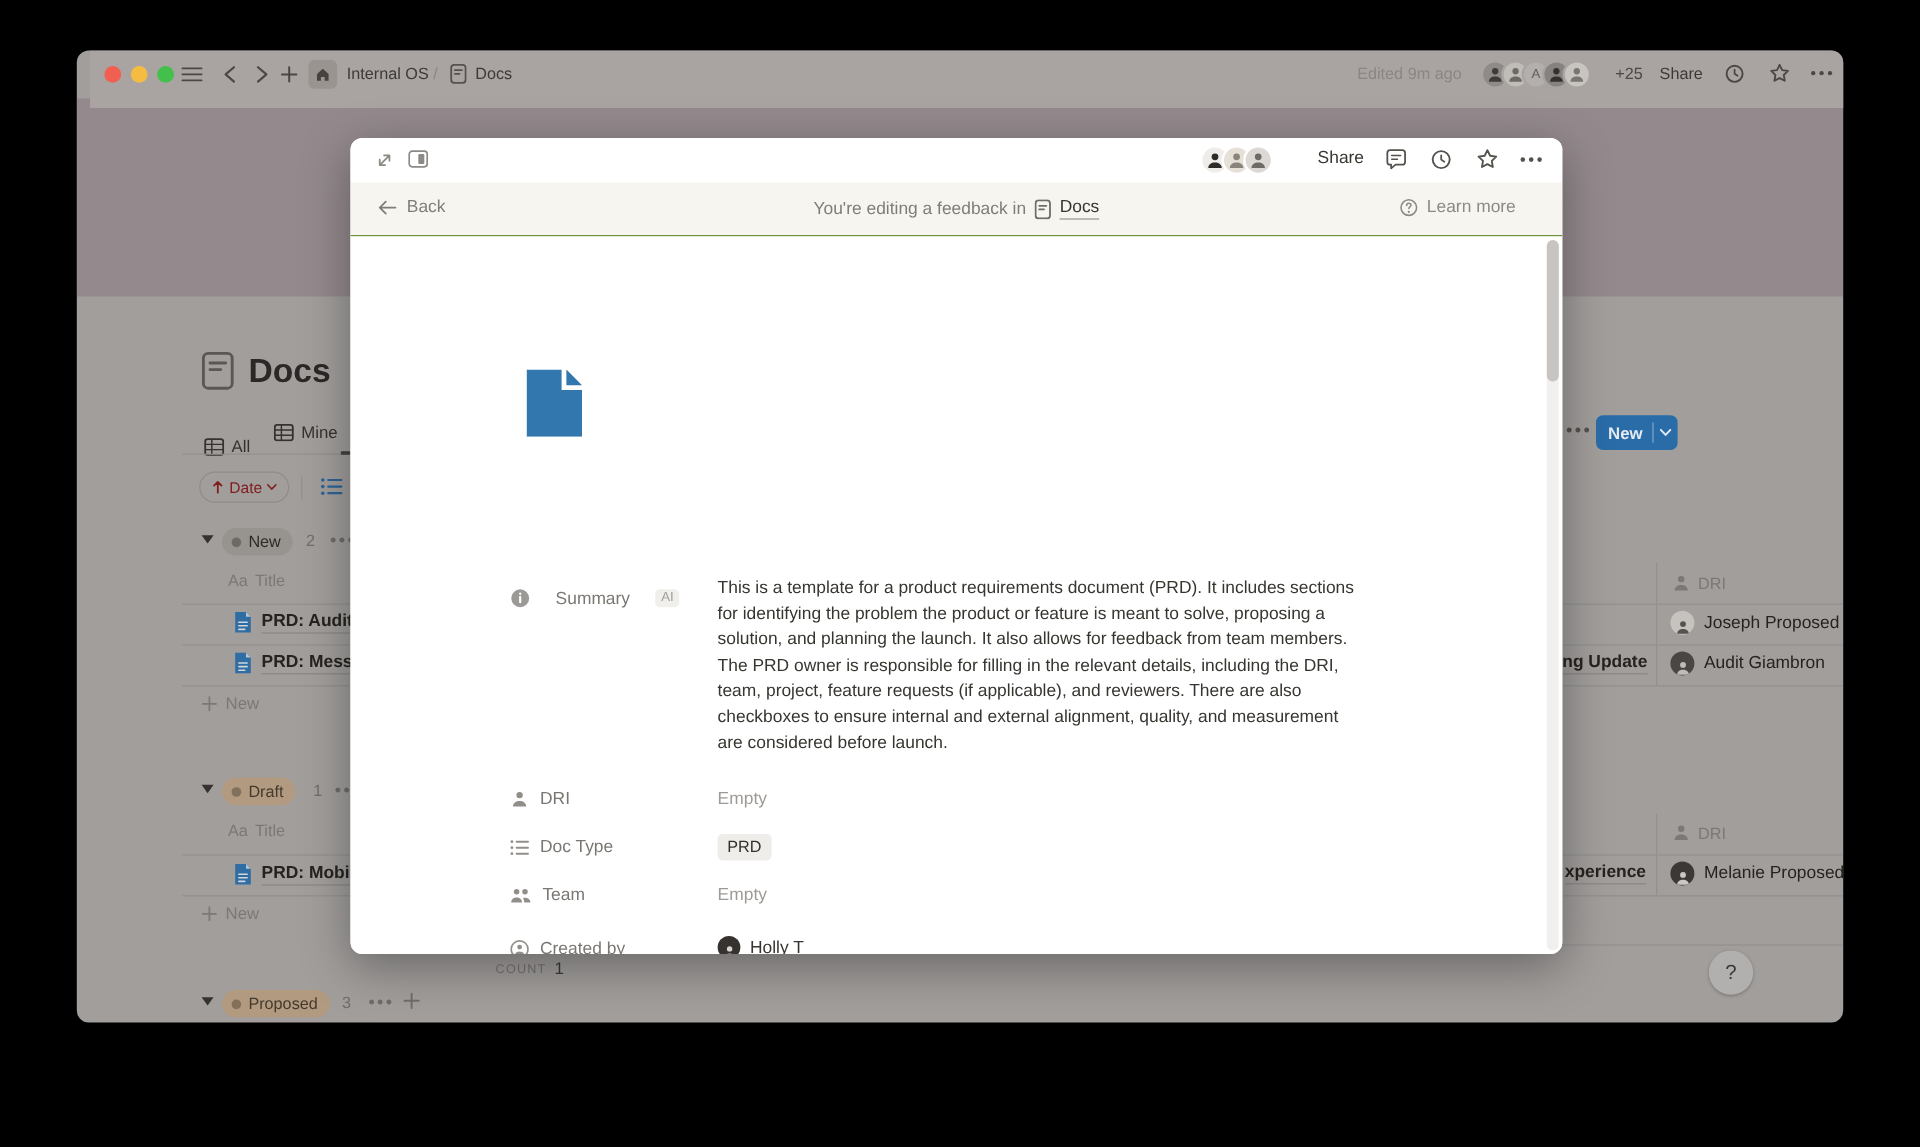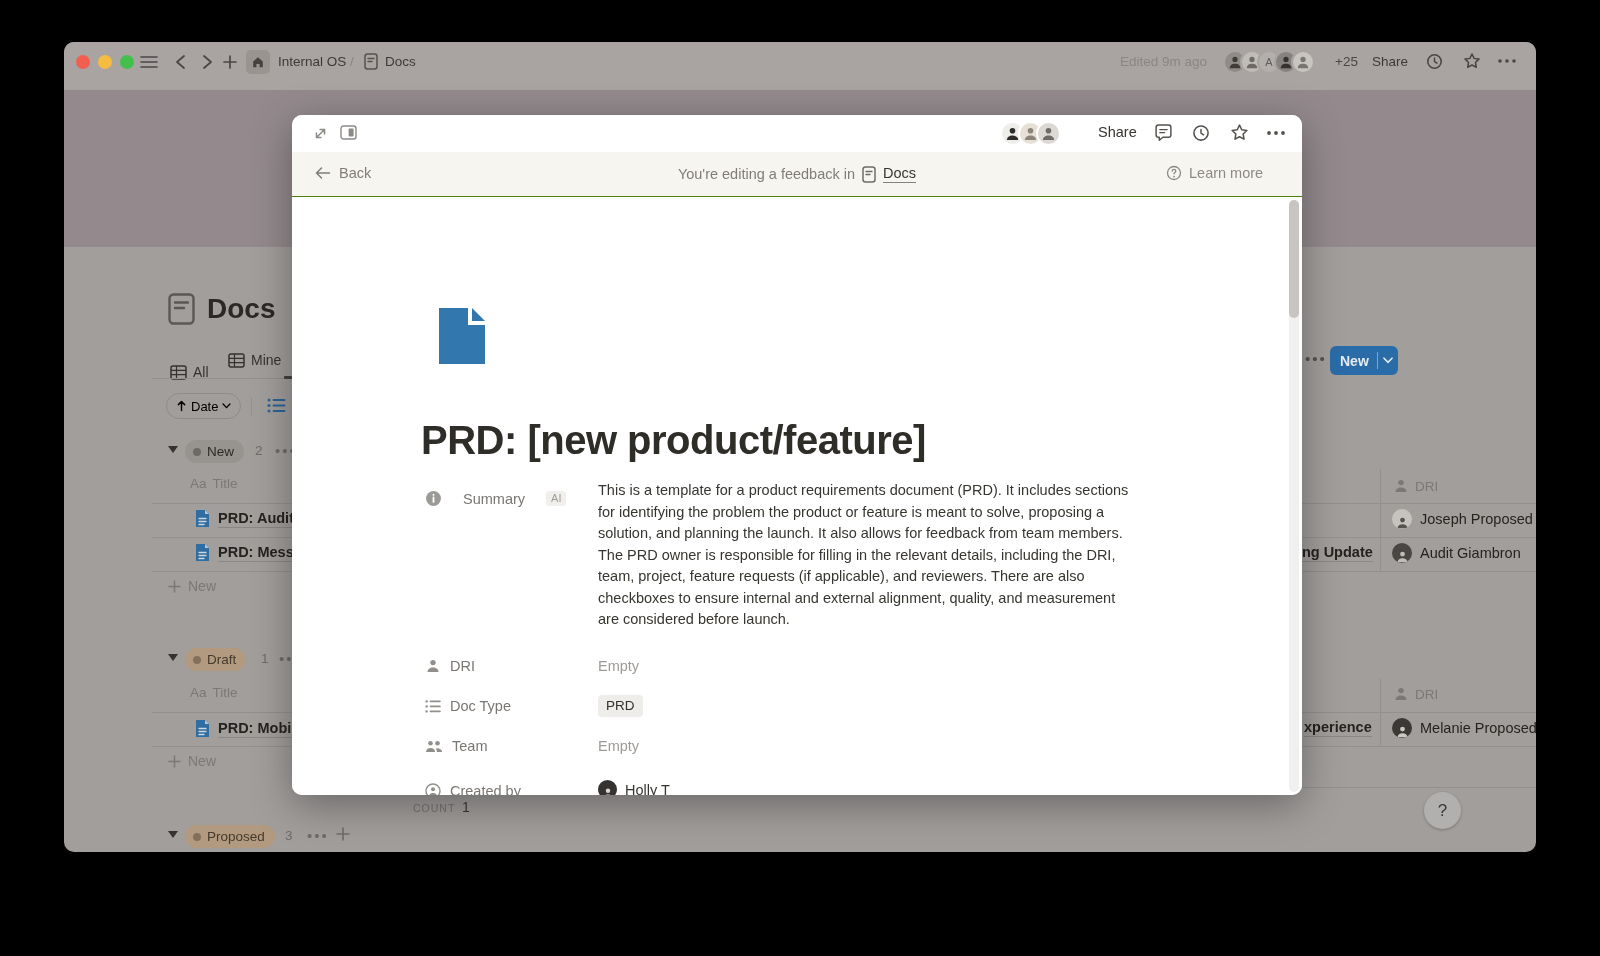--- a/index.html
+++ b/index.html
@@ -1,20 +1,20 @@
 <!DOCTYPE html>
 <html><head>
 <meta charset="utf-8">
 <style>
   * { margin:0; padding:0; box-sizing:border-box; }
   html,body { width:1600px; height:956px; background:#000; font-family:"Liberation Sans","DejaVu Sans",sans-serif; overflow:hidden; }
   .window { position:absolute; left:64px; top:42px; width:1472px; height:810px; border-radius:10px; overflow:hidden; background:#a19e9c; }
   .abs { position:absolute; }
   
-  .toolbar { position:absolute; left:0; top:0; width:1472px; height:48px; background:#a9a4a1; z-index:5; }
+  .toolbar { position:absolute; left:11px; top:0; width:1472px; height:48px; background:#a9a4a1; z-index:5; }
   .tl { position:absolute; top:13px; width:14px; height:14px; border-radius:50%; }
   .tico { color:#4a4745; display:flex; align-items:center; justify-content:center; }
   .bc-text { font-size:13.5px; color:#3c3937; }
   .muted-t { color:#8a8683; }
   .avatar { border-radius:50%; border:2px solid #a9a4a1; display:flex; align-items:center; justify-content:center; overflow:hidden; }
   .avatar svg { display:block; }
   
   .cover { position:absolute; left:0; top:40px; width:1472px; height:165px; background:#948a8d; }
   .pageel { position:absolute; z-index:1; }
   .hline { position:absolute; height:1px; background:#929090; z-index:1; }
@@ -163,21 +163,21 @@
   <span class="pageel colhdr" style="left:164px;top:310px;color:#35322f;font-size:14px;font-weight:500;">
     <svg width="17" height="15" viewBox="0 0 17 15">
         <rect x="1" y="1" width="15" height="13" rx="2" fill="none" stroke="currentColor" stroke-width="1.5"></rect>
         <path d="M1 5.3h15M1 9.7h15M6.5 1v13" stroke="currentColor" stroke-width="1.2"></path>
       </svg>
     <span>Mine</span>
   </span>
   <div class="hline" style="left:88px;top:336px;width:140px;"></div>
   <div class="pageel" style="left:220px;top:334px;width:8px;height:3px;background:#44413e;border-radius:1px;"></div>
 
-  <span class="pageel" style="left:102px;top:351px;height:26px;border:1px solid #8e8b89;border-radius:13px;display:inline-flex;align-items:center;gap:4px;padding:0 9px;color:#000000;font-size:13px;font-weight:500;">
+  <span class="pageel" style="left:102px;top:351px;height:26px;border:1px solid #8e8b89;border-radius:13px;display:inline-flex;align-items:center;gap:4px;padding:0 9px;color:#7f1d1d;font-size:13px;font-weight:500;">
     <svg width="11" height="12" viewBox="0 0 12 13">
         <path d="M6 11.5V2M2.6 5 6 1.6 9.4 5" fill="none" stroke="currentColor" stroke-width="1.6" stroke-linecap="round" stroke-linejoin="round"></path>
       </svg>
     <span>Date</span>
     <svg width="9" height="6" viewBox="0 0 10 7">
         <path d="M1 1.2 5 5.4 9 1.2" fill="none" stroke="currentColor" stroke-width="1.5" stroke-linecap="round"></path>
       </svg>
   </span>
   <div class="vline" style="left:187px;top:355px;height:19px;"></div>
   <span class="pageel" style="left:203px;top:355px;color:#2d6496;">
@@ -416,21 +416,20 @@
 
     <div class="m-content">
 
       <span class="abs" style="left:145px;top:111px;">
         <svg width="50" height="56" viewBox="0 0 50 56">
             <path d="M2 0H31V17H48V56H2Z" fill="#3277ad"></path>
             <path d="M35 0 48 13H35Z" fill="#3277ad"></path>
           </svg>
       </span>
 
-      <div class="abs m-title" style="left:129px;top:221px;">PRD: [new product/feature]</div>
 
       <span class="abs" style="left:133px;top:293px;display:flex;align-items:center;gap:21px;">
         <svg width="17" height="17" viewBox="0 0 16 16">
             <circle cx="8" cy="8" r="7" fill="#9b9a97"></circle>
             <path d="M8 7v4.2M8 4.4v.2" stroke="#fff" stroke-width="1.7" stroke-linecap="round"></path>
           </svg>
         <span class="prop-label">Summary</span>
         <span class="ai-badge">AI</span>
       </span>
       <div class="abs sum-text" style="left:306px;top:283px;width:540px;">This is a template for a product requirements document (PRD). It includes sections for identifying the problem the product or feature is meant to solve, proposing a solution, and planning the launch. It also allows for feedback from team members. The PRD owner is responsible for filling in the relevant details, including the DRI, team, project, feature requests (if applicable), and reviewers. There are also checkboxes to ensure internal and external alignment, quality, and measurement are considered before launch.</div>

